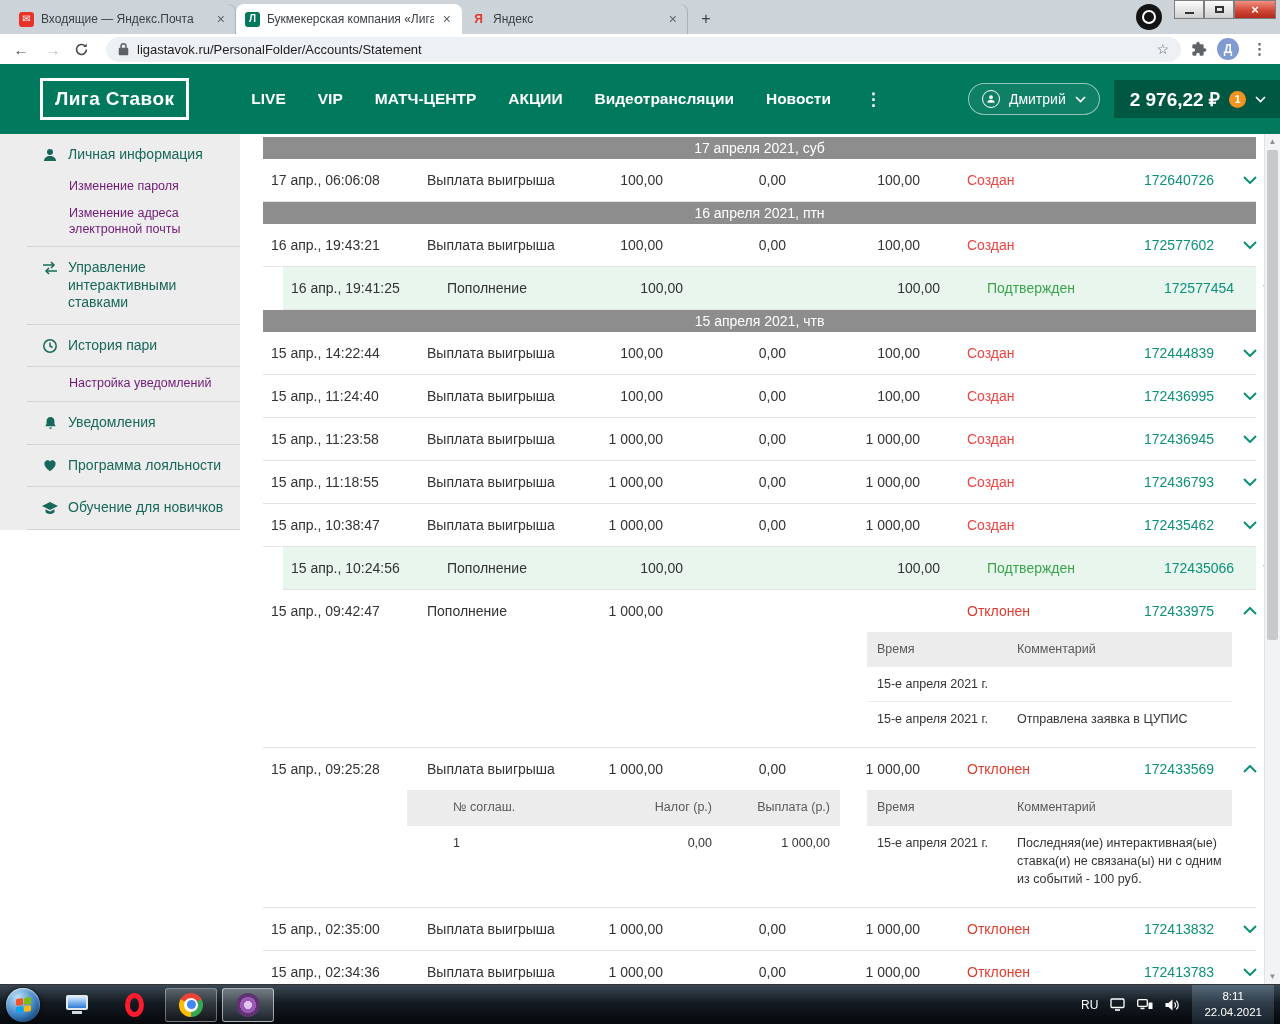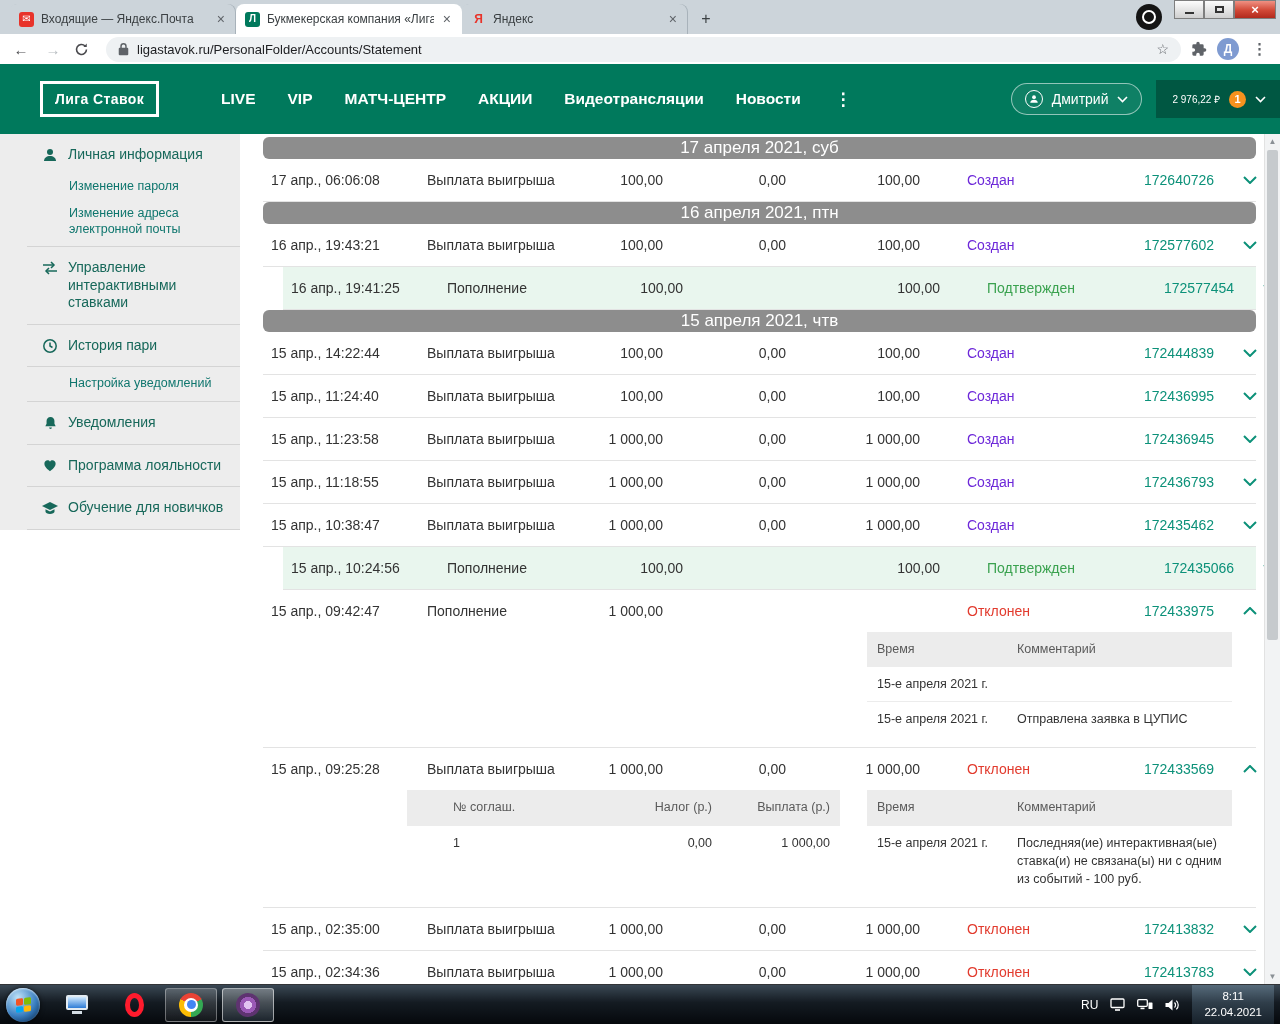--- a/index.html
+++ b/index.html
@@ -34,50 +34,50 @@
 .navbtn.disabled{color:#b7bcc0;}
 .addressbar{flex:1;height:25px;background:#eef1f3;border-radius:13px;display:flex;align-items:center;padding:0 12px;gap:8px;font-size:13px;color:#202124;cursor:text;}
 .url{flex:1;white-space:nowrap;overflow:hidden;}
 .star{color:#5f6368;font-size:14px;}
 .toolicon{flex:none;display:flex;align-items:center;cursor:pointer;}
 .avatar{width:22px;height:22px;border-radius:50%;background:#7f9bd1;color:#fff;font-size:12px;font-weight:bold;display:flex;align-items:center;justify-content:center;}
 .menu-dots{color:#5f6368;font-size:15px;font-weight:bold;padding:0 3px;}
 
 
 .siteheader{height:70px;background:#00795c;display:flex;align-items:center;padding-left:40px;color:#fff;flex:none;}
-.logo{border:3px solid #fff;padding:7px 12px;font-weight:bold;font-size:14px;letter-spacing:.4px;margin-right:62px;white-space:nowrap;cursor:pointer;}
+.logo{border:3px solid #fff;padding:7px 12px;font-weight:bold;font-size:19px;letter-spacing:.4px;margin-right:62px;white-space:nowrap;cursor:pointer;}
 .mainnav{display:flex;align-items:center;gap:32px;}
 .nav-item{font-weight:bold;font-size:15.5px;white-space:nowrap;cursor:pointer;}
 .nav-more{margin-left:34px;font-size:17px;font-weight:bold;cursor:pointer;}
 .hdr-right{margin-left:auto;display:flex;align-items:center;height:100%;}
 .userchip{display:flex;align-items:center;gap:9px;border:1px solid rgba(255,255,255,.55);background:rgba(255,255,255,.06);border-radius:16px;height:32px;padding:0 13px;margin-right:14px;cursor:pointer;}
 .usericon{width:18px;height:18px;border-radius:50%;border:1.4px solid #fff;display:flex;align-items:center;justify-content:center;}
 .username{font-size:14px;}
 .balance{display:flex;align-items:center;gap:9px;background:rgba(0,0,0,.28);height:38px;padding:0 14px 0 16px;cursor:pointer;}
-.balance-amt{font-size:10px;font-weight:normal;white-space:nowrap;}
+.balance-amt{font-size:19px;font-weight:bold;white-space:nowrap;}
 .badge{width:17px;height:17px;border-radius:50%;background:#f6921e;color:#fff;font-size:11px;font-weight:bold;display:flex;align-items:center;justify-content:center;}
 
 
 .page{flex:1;display:flex;background:#fff;position:relative;overflow:hidden;}
 .sidebar{width:240px;flex:none;background:#fff;}
 .sb-wrap{background:#ededed;}
 .sb-group{border-bottom:1px solid #d4d4d4;padding:3px 0;margin-left:27px;}
 .sb-item{display:flex;align-items:flex-start;gap:9px;padding:9px 10px 9px 14px;font-size:14px;color:#17685a;line-height:1.25;cursor:pointer;}
-.sb-item.sub{padding:6px 10px 6px 42px;font-size:12.5px;color:#0f766e;}
+.sb-item.sub{padding:6px 10px 6px 42px;font-size:12.5px;color:#701a75;}
 .sb-icon{width:18px;flex:none;display:flex;justify-content:center;color:#17685a;margin-top:1px;}
 
 .content{flex:1;padding:3px 24px 0 23px;overflow:hidden;}
-.group-header{height:22px;background:#8d8d8d;color:#fff;font-size:17px;display:flex;align-items:center;justify-content:center;border-radius:6px;}
+.group-header{height:22px;background:#8d8d8d;color:#fff;font-size:14px;display:flex;align-items:center;justify-content:center;}
 .row-block{border-bottom:1px solid #e3e3e3;}
 .row-block.hl{background:#e9f6ee;margin-left:20px;}
 .srow{display:grid;grid-template-columns:144px 133px 83px 103px 114px 184px 1fr 32px;align-items:center;height:42px;font-size:14px;color:#333;cursor:pointer;gap:20px;}
 .c-time{padding-left:8px;white-space:nowrap;}
 .num{text-align:right;white-space:nowrap;}
 .c-status{padding-left:27px;}
-.st-created{color:#6d28d9;}
+.st-created{color:#ef4444;}
 .st-confirmed{color:#3aa24f;}
 .st-rejected{color:#e23b2e;}
 .c-id{text-align:right;color:#0c9179;}
 .c-chev{display:flex;justify-content:center;align-items:center;color:#0c9179;height:100%;}
 
 .expand-area{display:flex;align-items:flex-start;padding-bottom:11px;}
 .details-table{margin-left:144px;width:433px;font-size:12.5px;flex:none;}
 .comments-table{margin-left:604px;width:365px;font-size:12.5px;flex:none;}
 .details-table + .comments-table{margin-left:27px;}
 .sub-header{display:grid;background:#ececec;color:#5a5a5a;}

